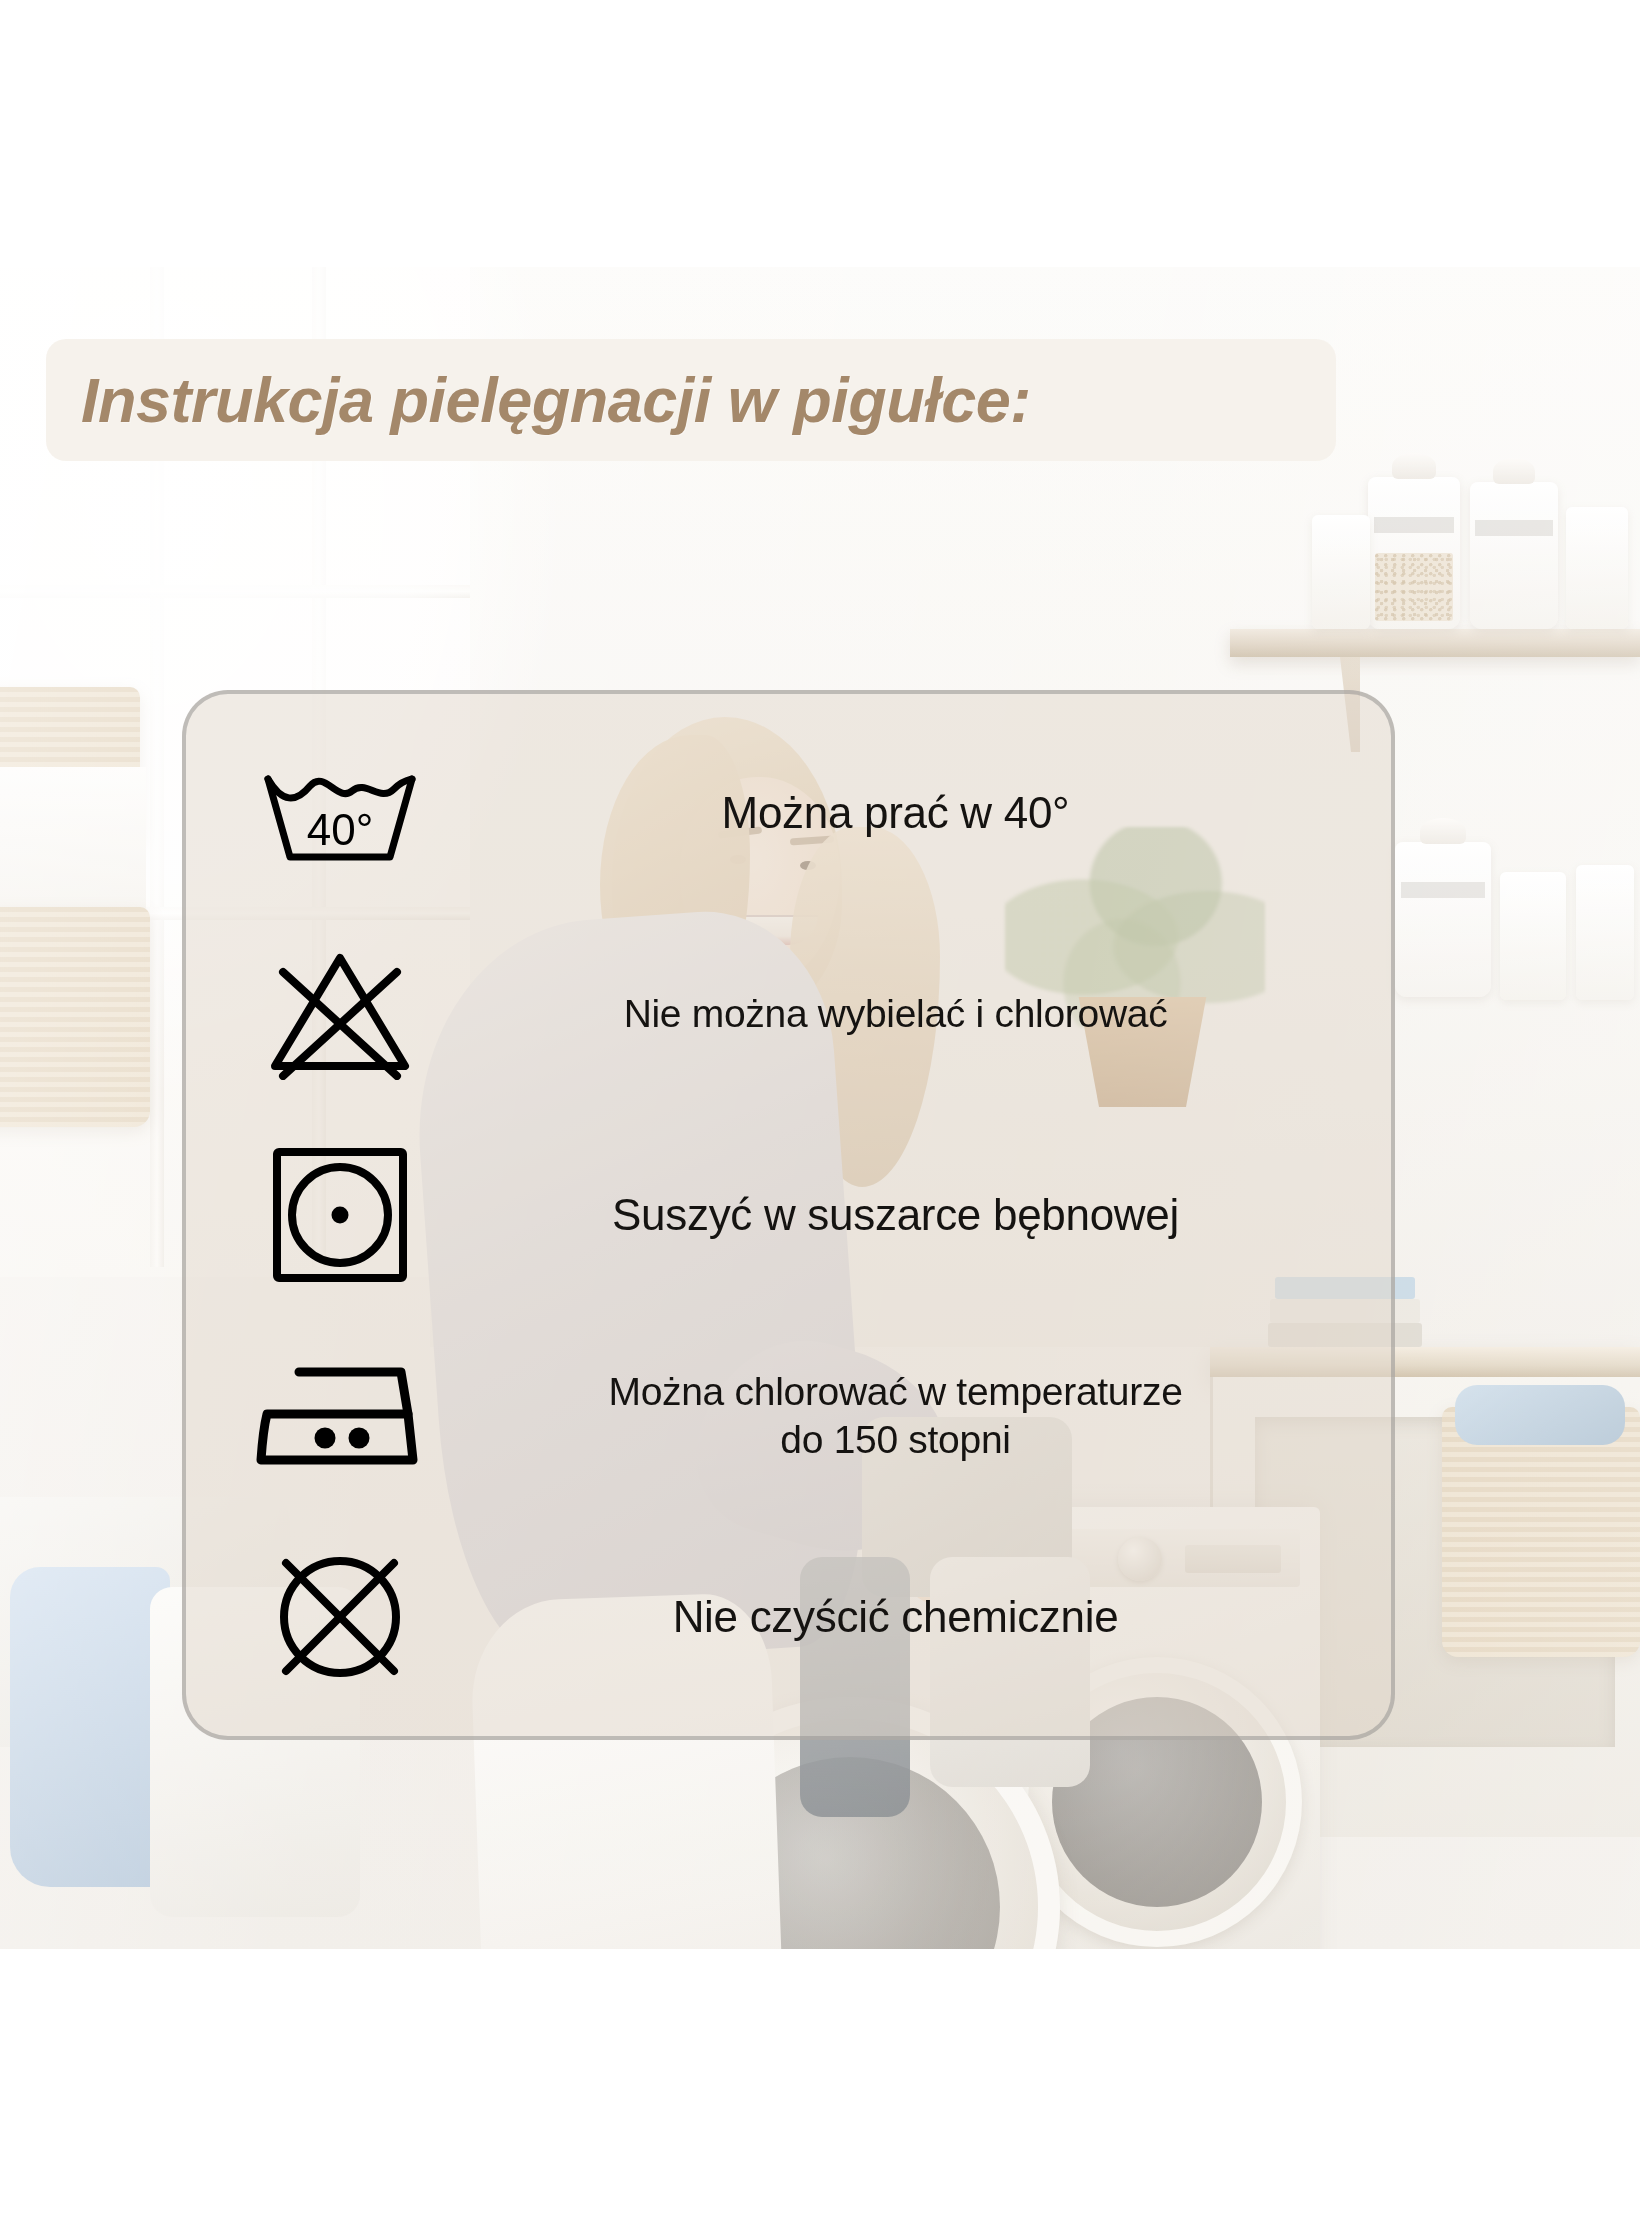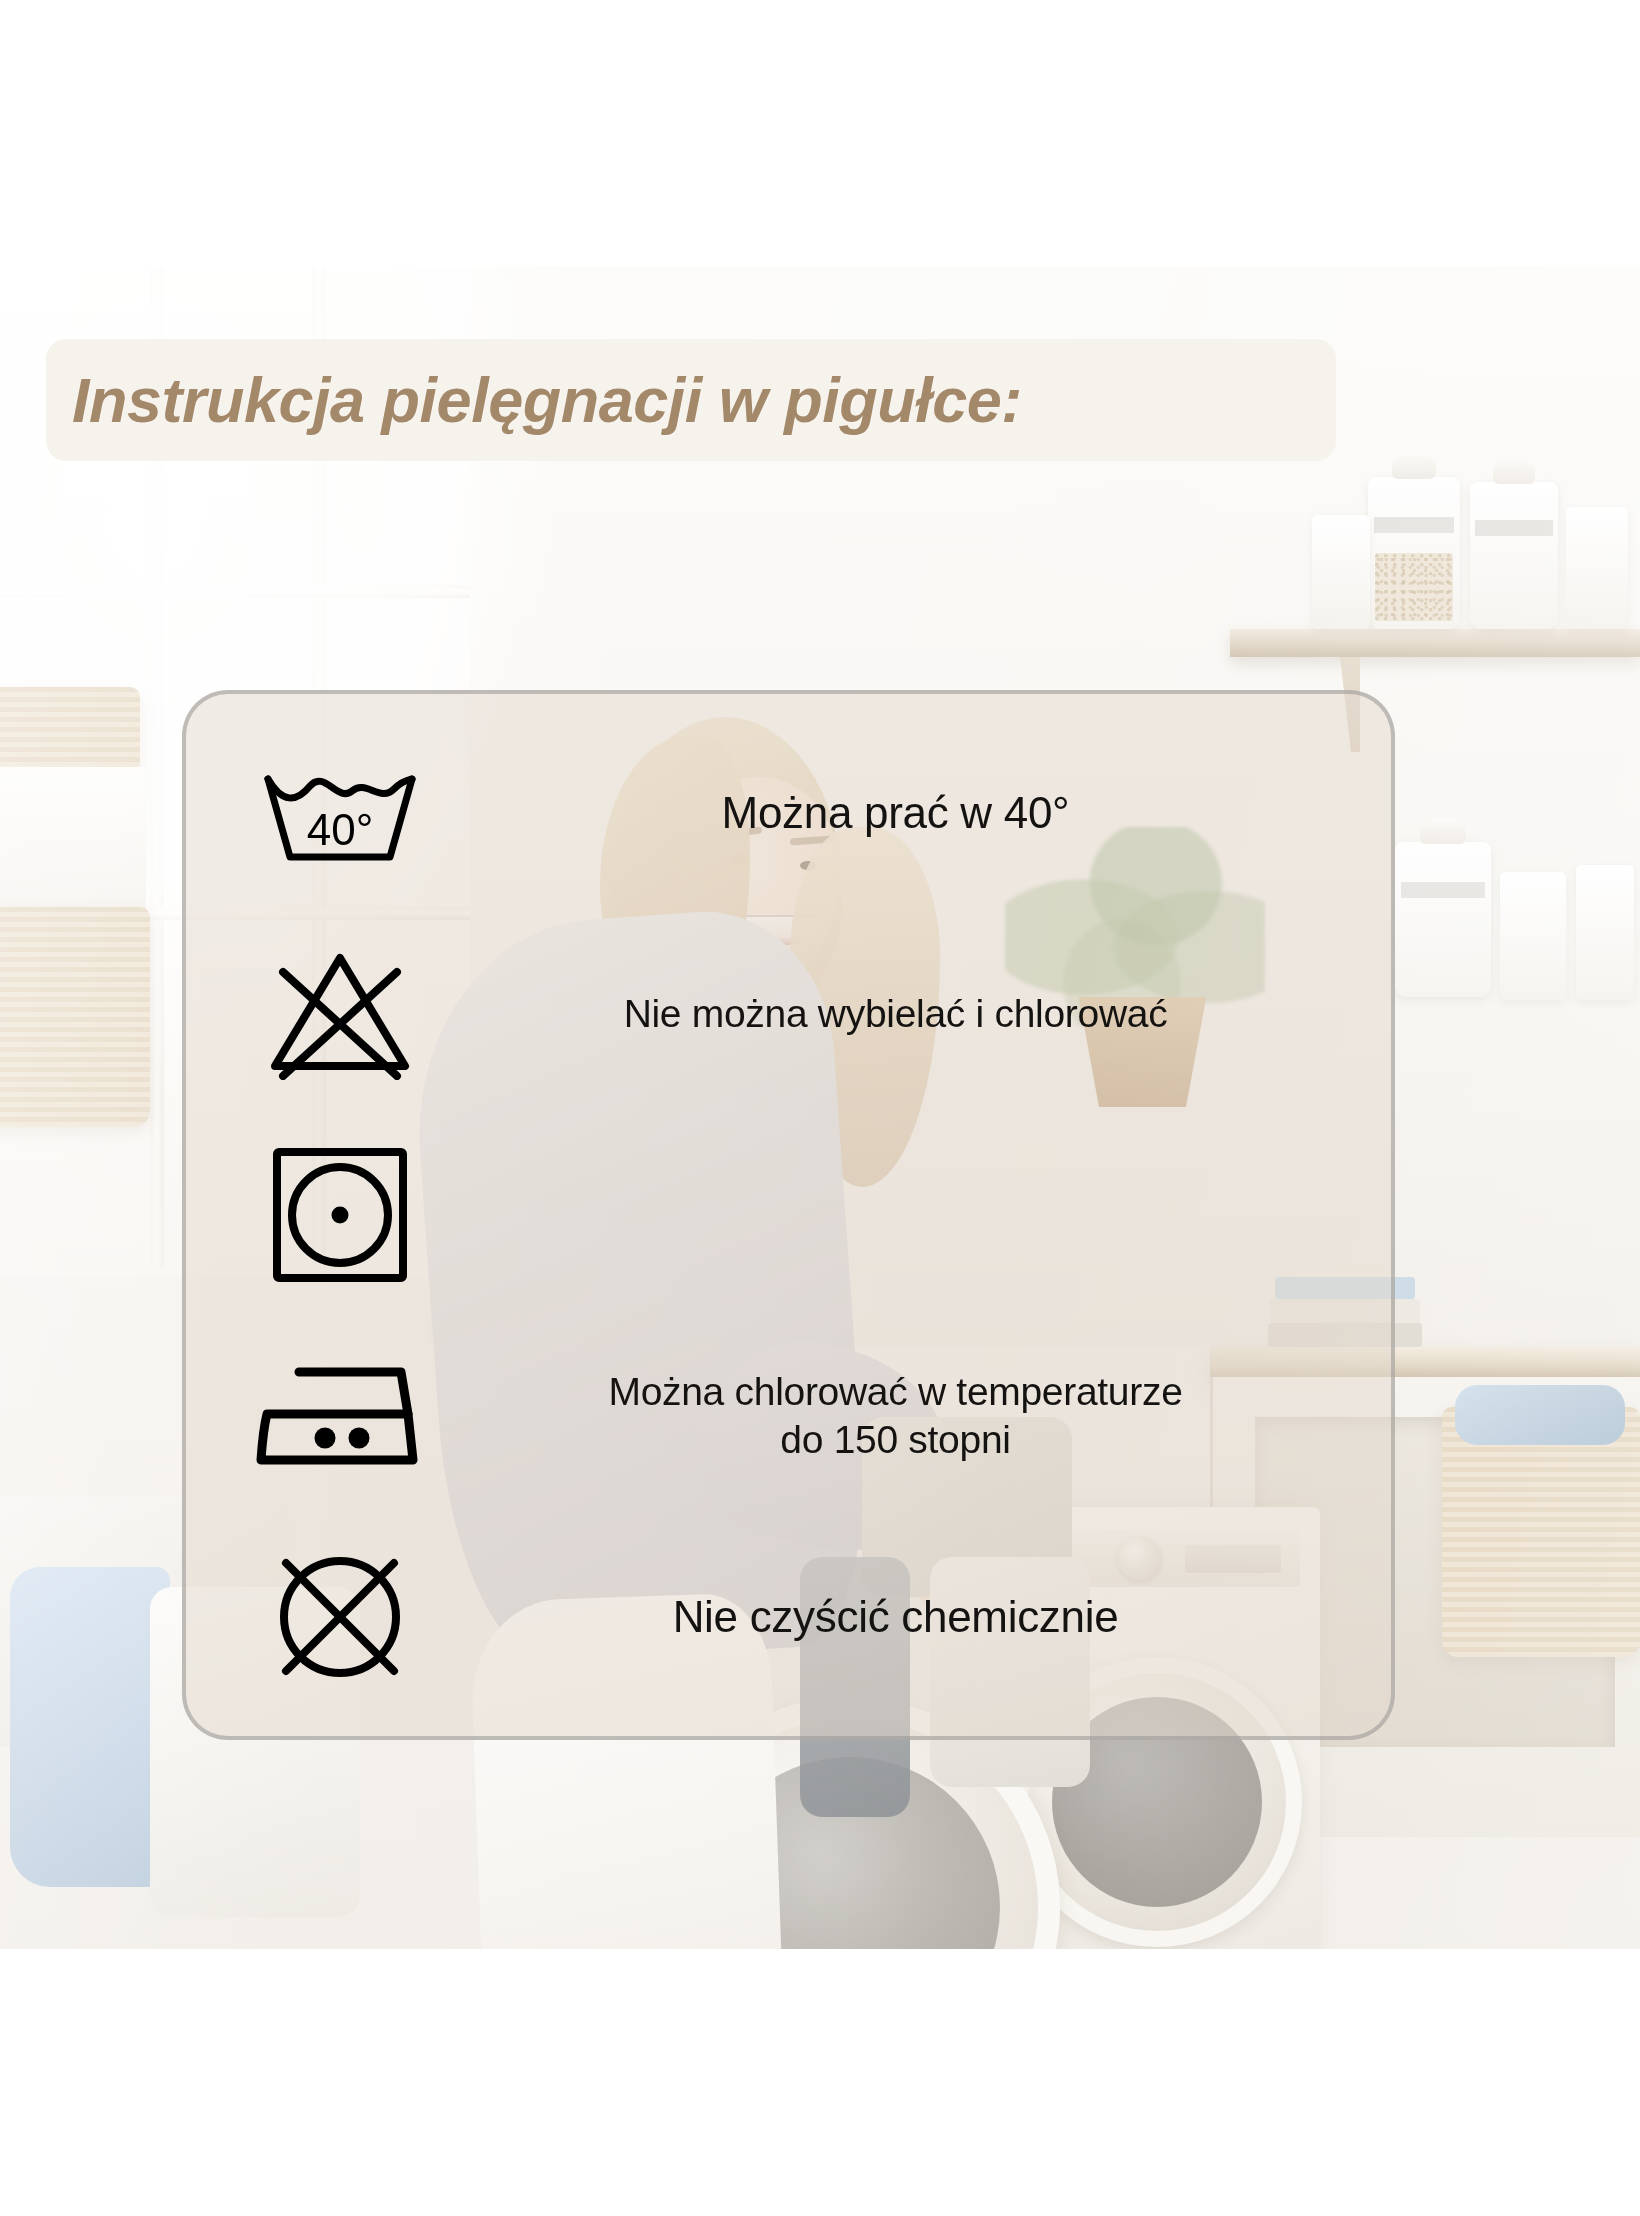--- a/index.html
+++ b/index.html
@@ -256,21 +256,21 @@
     pointer-events: none;
   }
 
   
   .title-badge {
     position: absolute;
     left: 46px; top: 339px;
     width: 1290px; height: 122px;
     background: rgba(245,241,235,0.93);
     border-radius: 20px;
-    display: flex; align-items: center;
+    display: flex; align-items: center; padding-left: 9px;
   }
   .title-text {
     font-size: 63px;
     font-weight: 700;
     font-style: italic;
     letter-spacing: -0.5px;
     color: #a4886a;
     padding-left: 26px;
     white-space: nowrap;
     text-shadow: 1px 1px 0 rgba(255,255,255,.35);
@@ -458,21 +458,21 @@
     <div class="care-row">
       <div class="sym-cell">
         <svg class="svg-sym" width="140" height="140" viewBox="0 0 140 140">
           <rect x="7" y="7" width="126" height="126" rx="2" fill="none" stroke="#000" stroke-width="8"></rect>
           <circle cx="70" cy="70" r="48" fill="none" stroke="#000" stroke-width="8"></circle>
           <circle cx="70" cy="70" r="8.5" fill="#000"></circle>
         </svg>
       </div>
       <div class="txt-cell">
         <div class="care-text">
-          <br>
+          <span>Suszyć w suszarce bębnowej</span><br>
         </div>
       </div>
     </div>
 
     <div class="care-row">
       <div class="sym-cell">
         <svg class="svg-sym" width="170" height="120" viewBox="0 0 170 120">
           <path d="M44 16 L146 16 L153 58" fill="none" stroke="#000" stroke-width="9" stroke-linecap="round" stroke-linejoin="round"></path>
           <path d="M153 58 L12 58 C12 58, 8 74, 6 104 L158 104 Z" fill="none" stroke="#000" stroke-width="9" stroke-linecap="round" stroke-linejoin="round"></path>
           <circle cx="70" cy="82" r="10.5" fill="#000"></circle>

